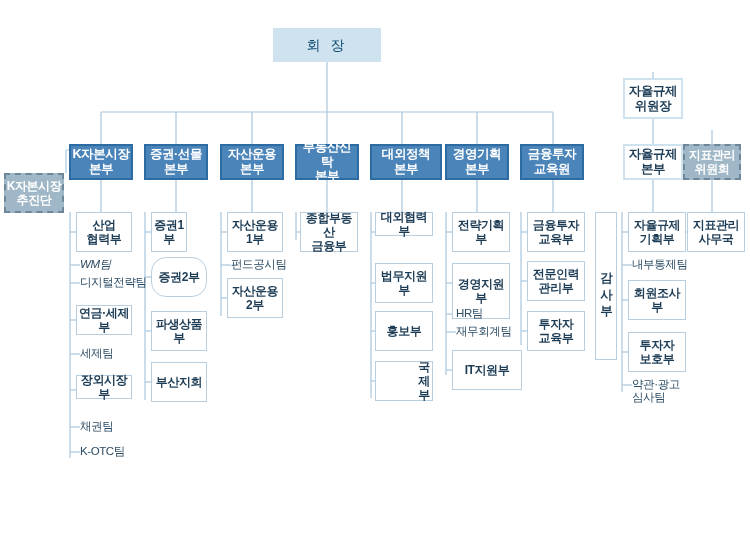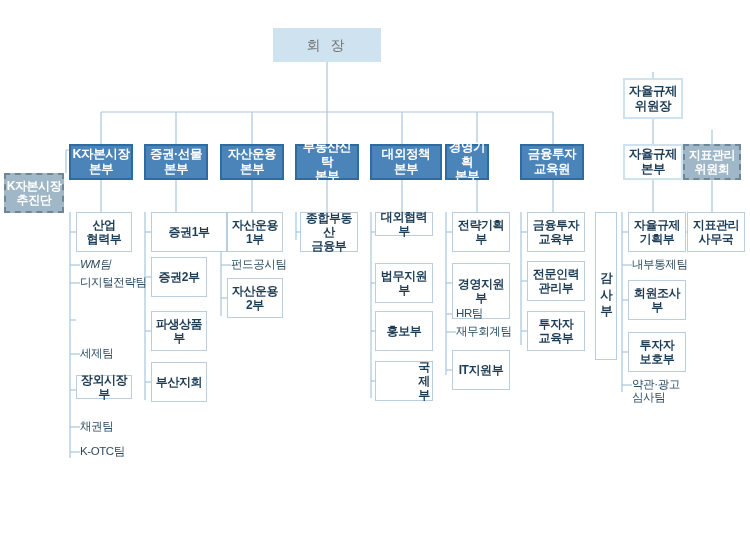--- a/index.html
+++ b/index.html
@@ -23,21 +23,21 @@
     text-align:center;
     line-height:1.18;
     letter-spacing:-0.4px;
     white-space:pre-line;
   }
 
   
   .n-chair{
     background:#cfe2f0;
     border:1px solid #cfe2f0;
-    color:#737373;
+    color:#0c4a6e;
     font-size:14px;
     font-weight:normal;
     letter-spacing:3px;
   }
 
   
   .n-div{
     background:#4a84b8;
     border:2px solid #2c6ca3;
     color:#ffffff;
@@ -206,38 +206,39 @@
   <div class="node n-div" style="left:69px;top:144px;width:64px;height:36px;">K자본시장
 본부</div>
   <div class="node n-div" style="left:144px;top:144px;width:64px;height:36px;">증권·선물
 본부</div>
   <div class="node n-div" style="left:220px;top:144px;width:64px;height:36px;">자산운용
 본부</div>
   <div class="node n-div" style="left:295px;top:144px;width:64px;height:36px;">부동산신탁
 본부</div>
   <div class="node n-div" style="left:370px;top:144px;width:72px;height:36px;">대외정책
 본부</div>
-  <div class="node n-div" style="left:445px;top:144px;width:44px;height:36px;">경영기획
+  <div class="node n-div" style="left:445px;top:144px;width:64px;height:36px;">경영기획
 본부</div>
   <div class="node n-div" style="left:520px;top:144px;width:64px;height:36px;">금융투자
 교육원</div>
 
   <div class="node n-dept" style="left:76px;top:212px;width:56px;height:40px;">산업
 협력부</div>
   <div class="team" style="left:80px;top:258px;font-style:italic;">WM팀</div>
   <div class="team" style="left:80px;top:276px;">디지털전략팀</div>
 
+  <div class="node n-dept" style="left:76px;top:305px;width:56px;height:30px;">연금·세제부</div>
   <div class="team" style="left:80px;top:347px;">세제팀</div>
 
   <div class="node n-dept" style="left:76px;top:375px;width:56px;height:24px;">장외시장부</div>
   <div class="team" style="left:80px;top:420px;">채권팀</div>
   <div class="team" style="left:80px;top:445px;">K-OTC팀</div>
 
-  <div class="node n-dept" style="left:151px;top:212px;width:76px;height:40px;">증권1부</div>
-  <div class="node n-dept" style="left:151px;top:257px;width:56px;height:40px;">증권2부</div>
+  <div class="node n-dept" style="left:151px;top:212px;width:36px;height:40px;">증권1부</div>
+  <div class="node n-dept" style="left:151px;top:257px;width:56px;height:40px;border-radius:15px;">증권2부</div>
   <div class="node n-dept" style="left:151px;top:311px;width:56px;height:40px;">파생상품부</div>
   <div class="node n-dept" style="left:151px;top:362px;width:56px;height:40px;">부산지회</div>
 
   <div class="node n-dept" style="left:227px;top:212px;width:56px;height:40px;">자산운용
 1부</div>
   <div class="team" style="left:231px;top:258px;">펀드공시팀</div>
   <div class="node n-dept" style="left:227px;top:278px;width:56px;height:40px;">자산운용
 2부</div>
 
   <div class="node n-dept" style="left:300px;top:212px;width:58px;height:40px;">종합부동산
@@ -245,21 +246,21 @@
 
   <div class="node n-dept" style="left:375px;top:212px;width:58px;height:24px;">대외협력부</div>
   <div class="node n-dept" style="left:375px;top:263px;width:58px;height:40px;">법무지원부</div>
   <div class="node n-dept" style="left:375px;top:311px;width:58px;height:40px;">홍보부</div>
   <div class="node n-dept" style="left:375px;top:361px;width:58px;height:40px;padding-left:40px;">국제부</div>
 
   <div class="node n-dept" style="left:452px;top:212px;width:58px;height:40px;">전략기획부</div>
   <div class="node n-dept" style="left:452px;top:263px;width:58px;height:56px;">경영지원부</div>
   <div class="team" style="left:456px;top:307px;">HR팀</div>
   <div class="team" style="left:456px;top:325px;">재무회계팀</div>
-  <div class="node n-dept" style="left:452px;top:350px;width:58px;height:40px;">IT지원부</div>
+  <div class="node n-dept" style="left:452px;top:350px;width:70px;height:40px;">IT지원부</div>
 
   <div class="node n-dept" style="left:527px;top:212px;width:58px;height:40px;">금융투자
 교육부</div>
   <div class="node n-dept" style="left:527px;top:261px;width:58px;height:40px;">전문인력
 관리부</div>
   <div class="node n-dept" style="left:527px;top:311px;width:58px;height:40px;">투자자
 교육부</div>
 
   <div class="node n-dept" style="left:628px;top:212px;width:58px;height:40px;">자율규제
 기획부</div>

